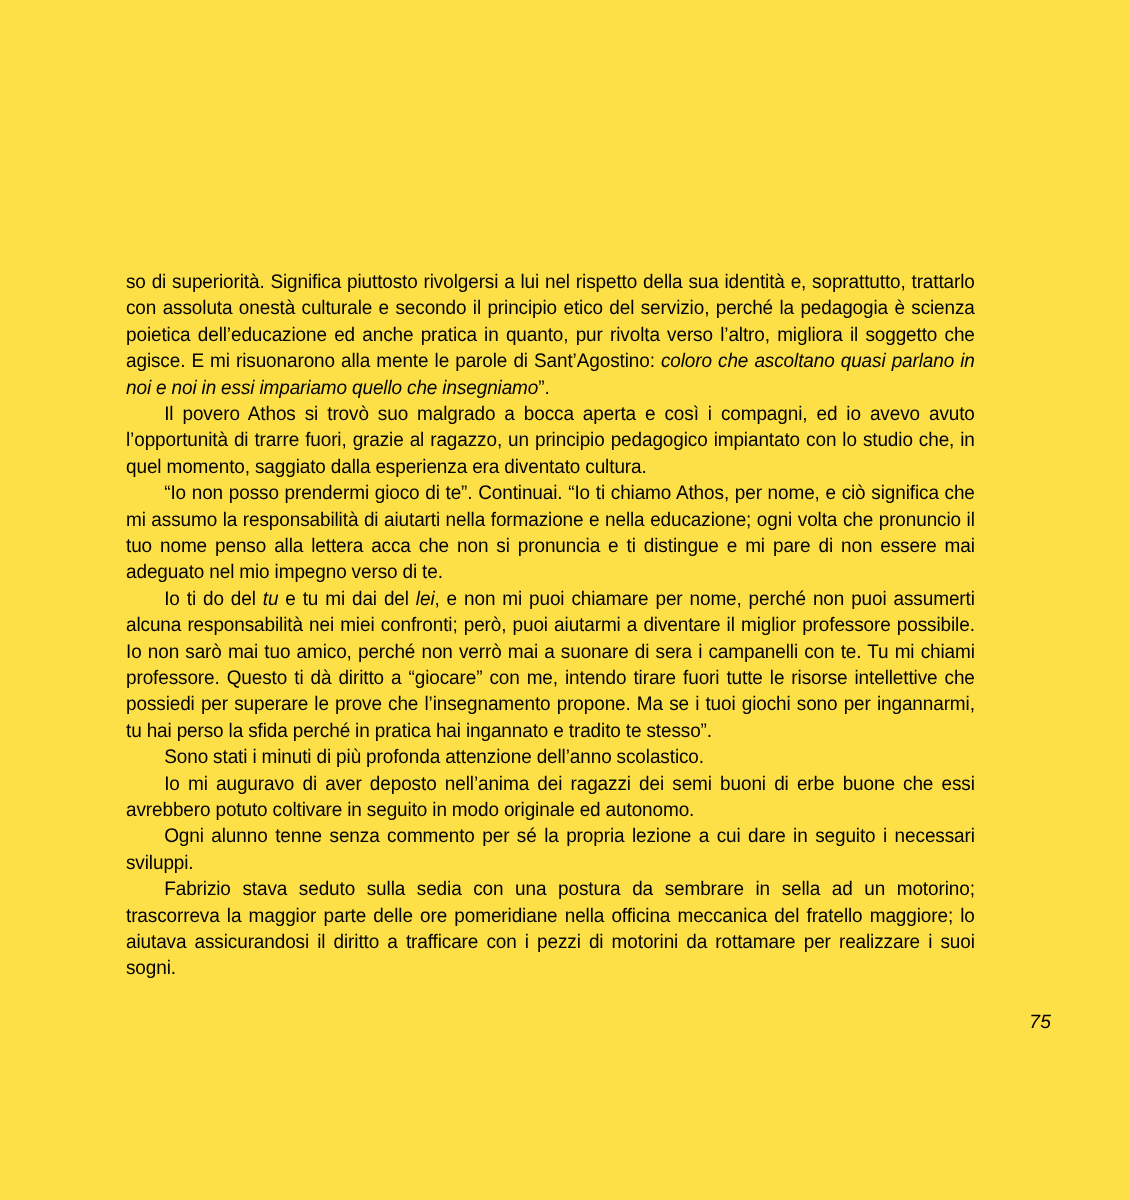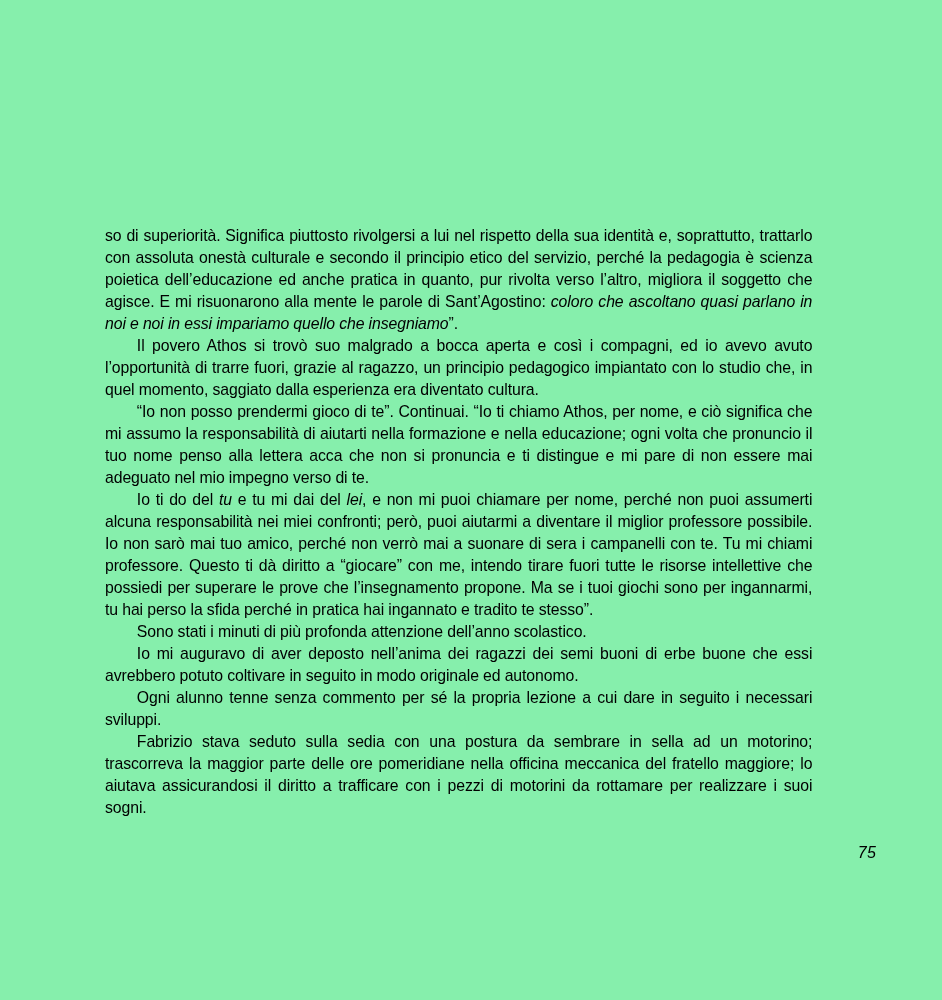--- a/index.html
+++ b/index.html
@@ -13,21 +13,21 @@
     height: 1000px;
     position: relative;
     overflow: hidden;
     font-family: "Liberation Sans Narrow", "Liberation Sans", "DejaVu Sans Condensed", "DejaVu Sans", sans-serif;
   }
 
   
   .page {
     position: absolute;
     inset: 0;
-    background: #86efac;
+    background: #fde047;
   }
 
   
   .text-column {
     position: absolute;
     left: 105px;
     top: 224px;
     width: 733px;
     color: #000000;
     font-size: 16.4px;

